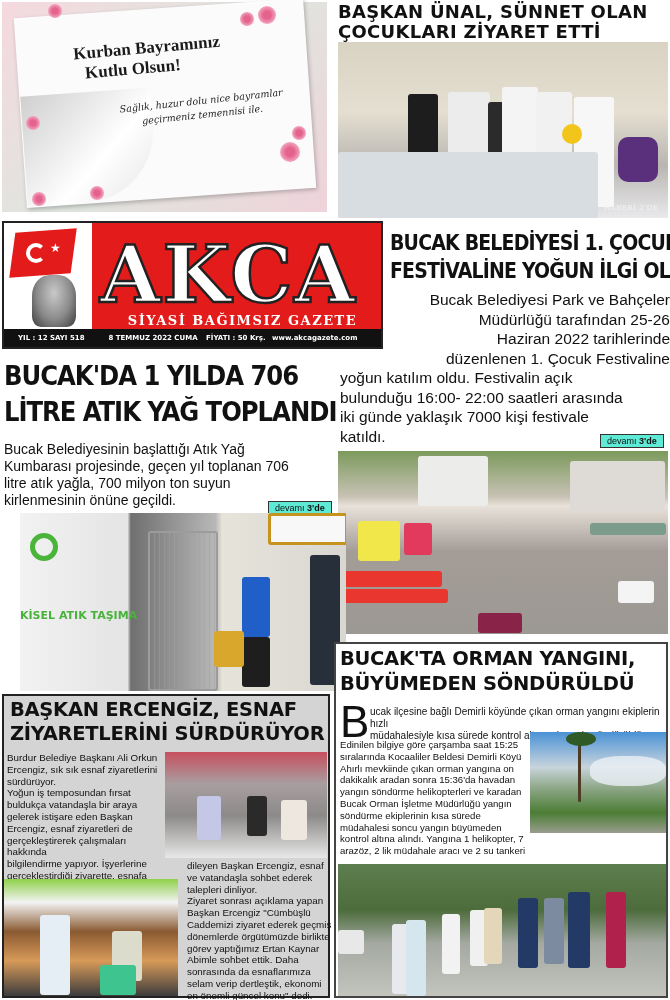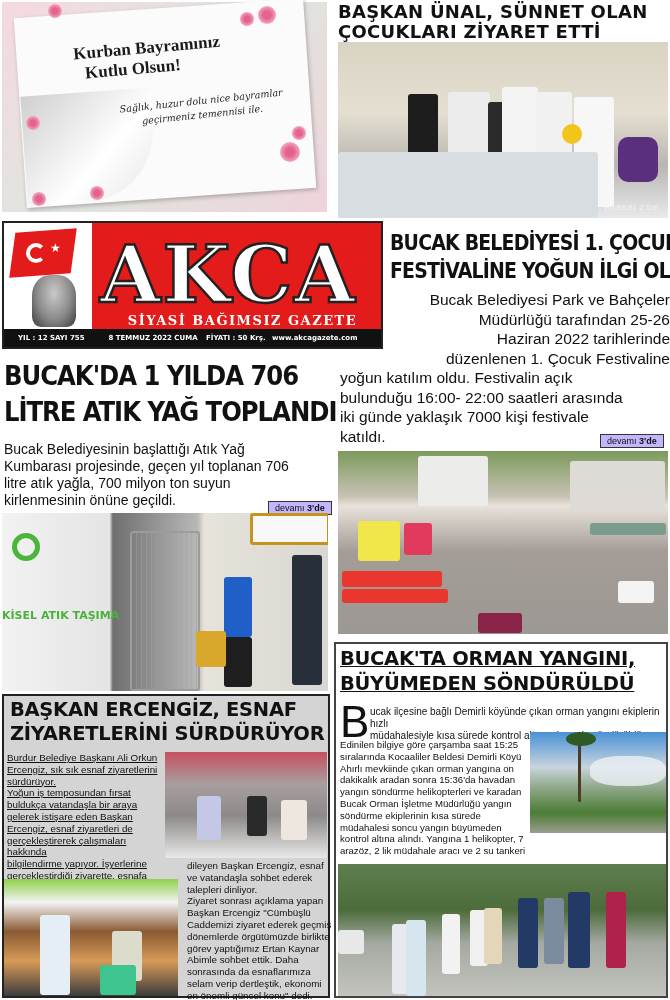--- a/index.html
+++ b/index.html
@@ -30,42 +30,42 @@
   #masthead .logo { position: absolute; left: 96px; top: 12px; font-family: "DejaVu Serif", serif; font-weight: bold; font-size: 78px; line-height: 80px; color: #fff; -webkit-text-stroke: 2.5px #222; letter-spacing: 2px; }
   #masthead .slogan { position: absolute; left: 96px; top: 90px; width: 285px; font-family: "DejaVu Serif", serif; font-weight: bold; font-size: 13px; color: #fff; letter-spacing: 1.5px; text-align: center; }
   #masthead .info { position: absolute; left: 0; right: 0; bottom: 0; height: 18px; background: #111; color: #fff; font-family: "DejaVu Sans", sans-serif; font-weight: bold; font-size: 7px; line-height: 18px; white-space: nowrap; }
   #masthead .info span { display: inline-block; }
 
   
   #fest-head { left: 390px; top: 229px; width: 280px; }
   .condhead { font-family: "DejaVu Sans Condensed", "DejaVu Sans", sans-serif; font-weight: bold; font-size: 21px; line-height: 28px; color: #111; letter-spacing: -0.8px; white-space: nowrap; }
   #fest-body { left: 340px; top: 290px; width: 330px; font-family: "Liberation Sans", sans-serif; font-size: 15.5px; line-height: 19.5px; color: #111; }
   .indent-block { margin-left: 46px; text-align: right; }
-  .devami { position: absolute; border: 1.5px solid #333; background: #c4b5fd; font-size: 9px; line-height: 12px; padding: 0 6px; white-space: nowrap; }
+  .devami { position: absolute; border: 1.5px solid #333; background: #5eead4; font-size: 9px; line-height: 12px; padding: 0 6px; white-space: nowrap; }
   .devami b { font-weight: bold; }
   #photo-fest { left: 338px; top: 451px; width: 330px; height: 183px; background: linear-gradient(180deg, #7c9a5c 0%, #c8c2b5 25%, #e9e2da 30%, #a49d97 55%, #9c9893 100%); }
 
   
   #oil-head { left: 4px; top: 358px; width: 330px; }
   .bighead { font-family: "DejaVu Sans Condensed", "DejaVu Sans", sans-serif; font-weight: bold; font-size: 27px; line-height: 36px; color: #111; letter-spacing: -1px; white-space: nowrap; }
   #oil-body { left: 4px; top: 441px; width: 330px; font-size: 14px; line-height: 17px; }
-  #photo-oil { left: 2px; top: 513px; width: 326px; height: 178px; background: linear-gradient(90deg, #f2f2f2 0%, #e4e4e4 33%, #6f6f6f 34%, #b8b8b8 60%, #e6e3da 62%, #d9d7d2 100%); }
+  #photo-oil { left: 20px; top: 513px; width: 326px; height: 178px; background: linear-gradient(90deg, #f2f2f2 0%, #e4e4e4 33%, #6f6f6f 34%, #b8b8b8 60%, #e6e3da 62%, #d9d7d2 100%); }
 
   
   #erc-box { left: 2px; top: 694px; width: 328px; height: 304px; background: #d4d4d4; border: 2px solid #222; }
   #erc-head { position: absolute; left: 6px; top: 2px; font-family: "DejaVu Sans", sans-serif; font-weight: bold; font-size: 19.5px; line-height: 24px; color: #111; white-space: nowrap; letter-spacing: -0.3px; }
   .smallcol { font-family: "Liberation Sans", sans-serif; font-size: 9.8px; line-height: 11.8px; color: #111; }
-  #erc-col1 { position: absolute; left: 3px; top: 56px; width: 160px; text-decoration: underline; }
+  #erc-col1 { position: absolute; left: 3px; top: 56px; width: 160px; }
   #erc-col2 { position: absolute; left: 183px; top: 164px; width: 145px; }
   #photo-shop1 { left: 165px; top: 752px; width: 162px; height: 106px; background: linear-gradient(180deg, #c74f5f 0%, #a89ea0 30%, #8c8a88 60%, #e8e8e8 100%); }
   #photo-shop2 { left: 4px; top: 879px; width: 174px; height: 117px; background: linear-gradient(180deg, #8fd14a 0%, #f3f3f3 20%, #8a5a32 45%, #d79a59 70%, #3c3c3c 100%); }
 
   
   #fire-box { left: 334px; top: 642px; width: 334px; height: 356px; border: 2px solid #444; background: #fff; }
-  #fire-head { position: absolute; left: 4px; top: 2px; font-family: "DejaVu Sans", sans-serif; font-weight: bold; font-size: 19.5px; line-height: 25px; color: #111; white-space: nowrap; letter-spacing: -0.3px; text-decoration: underline; }
+  #fire-head { position: absolute; left: 4px; top: 2px; font-family: "DejaVu Sans", sans-serif; font-weight: bold; font-size: 19.5px; line-height: 25px; color: #111; white-space: nowrap; letter-spacing: -0.3px; }
   #fire-drop { position: absolute; left: 4px; top: 58px; font-family: "Liberation Sans", sans-serif; font-size: 44px; line-height: 40px; color: #111; }
   #fire-lead { position: absolute; left: 34px; top: 62px; width: 298px; font-size: 10px; line-height: 12px; }
   #fire-body { position: absolute; left: 4px; top: 95px; width: 196px; font-size: 9.6px; line-height: 11.8px; }
   #fire-last { position: absolute; left: 4px; top: 202px; width: 326px; font-size: 9.6px; line-height: 11.8px; margin-top: 28px; }
   #photo-fire { left: 530px; top: 732px; width: 136px; height: 101px; background: linear-gradient(180deg, #4a92d6 0%, #c8d4dc 35%, #8fa889 55%, #4b7d35 80%, #9a9d8e 100%); }
   #photo-forest { left: 338px; top: 864px; width: 328px; height: 132px; background: linear-gradient(180deg, #5d7e4e 0%, #4d6c3c 35%, #a4a9a2 60%, #c3c5bd 100%); }
 
   .caption { position: absolute; font-family: "DejaVu Serif", serif; font-size: 7px; color: #f4f4f4; letter-spacing: .5px; }
   .pbox { position: absolute; border-radius: 3px; }
 </style>
@@ -112,21 +112,21 @@
 
 <div class="abs" id="masthead">
   <div class="red"></div>
   <div class="flag"></div>
   <div class="crescent"></div>
   <div class="star">★</div>
   <div class="portrait"></div>
   <div class="logo">AKCA</div>
   <div class="slogan">SİYASİ BAĞIMSIZ GAZETE</div>
   <div class="info">
-    <span style="margin-left:14px;width:78px">YIL : 12 SAYI 755</span>
+    <span style="margin-left:14px;width:78px">YIL : 12 SAYI 518</span>
     <span style="margin-left:10px">8 TEMMUZ 2022 CUMA</span>
     <span style="margin-left:6px">FİYATI : 50 Krş.</span>
     <span style="margin-left:4px">www.akcagazete.com</span>
   </div>
 </div>
 
 <div class="abs condhead" id="fest-head">
   <div>BUCAK BELEDİYESİ 1. ÇOCUK</div>
   <div>FESTİVALİNE YOĞUN İLGİ OLDU</div>
 </div>

